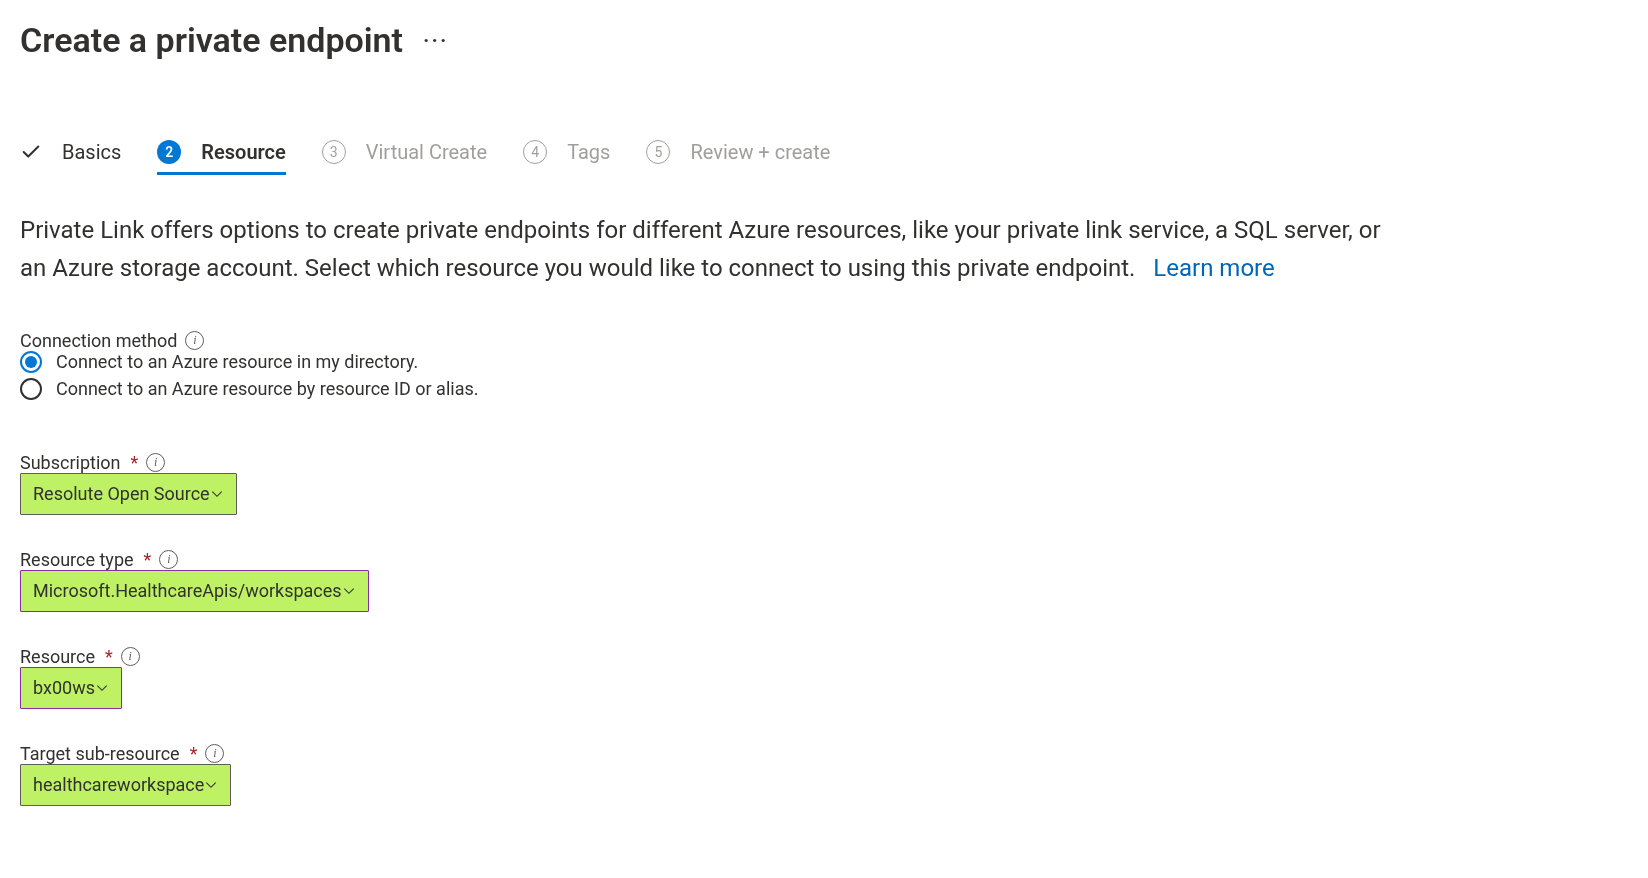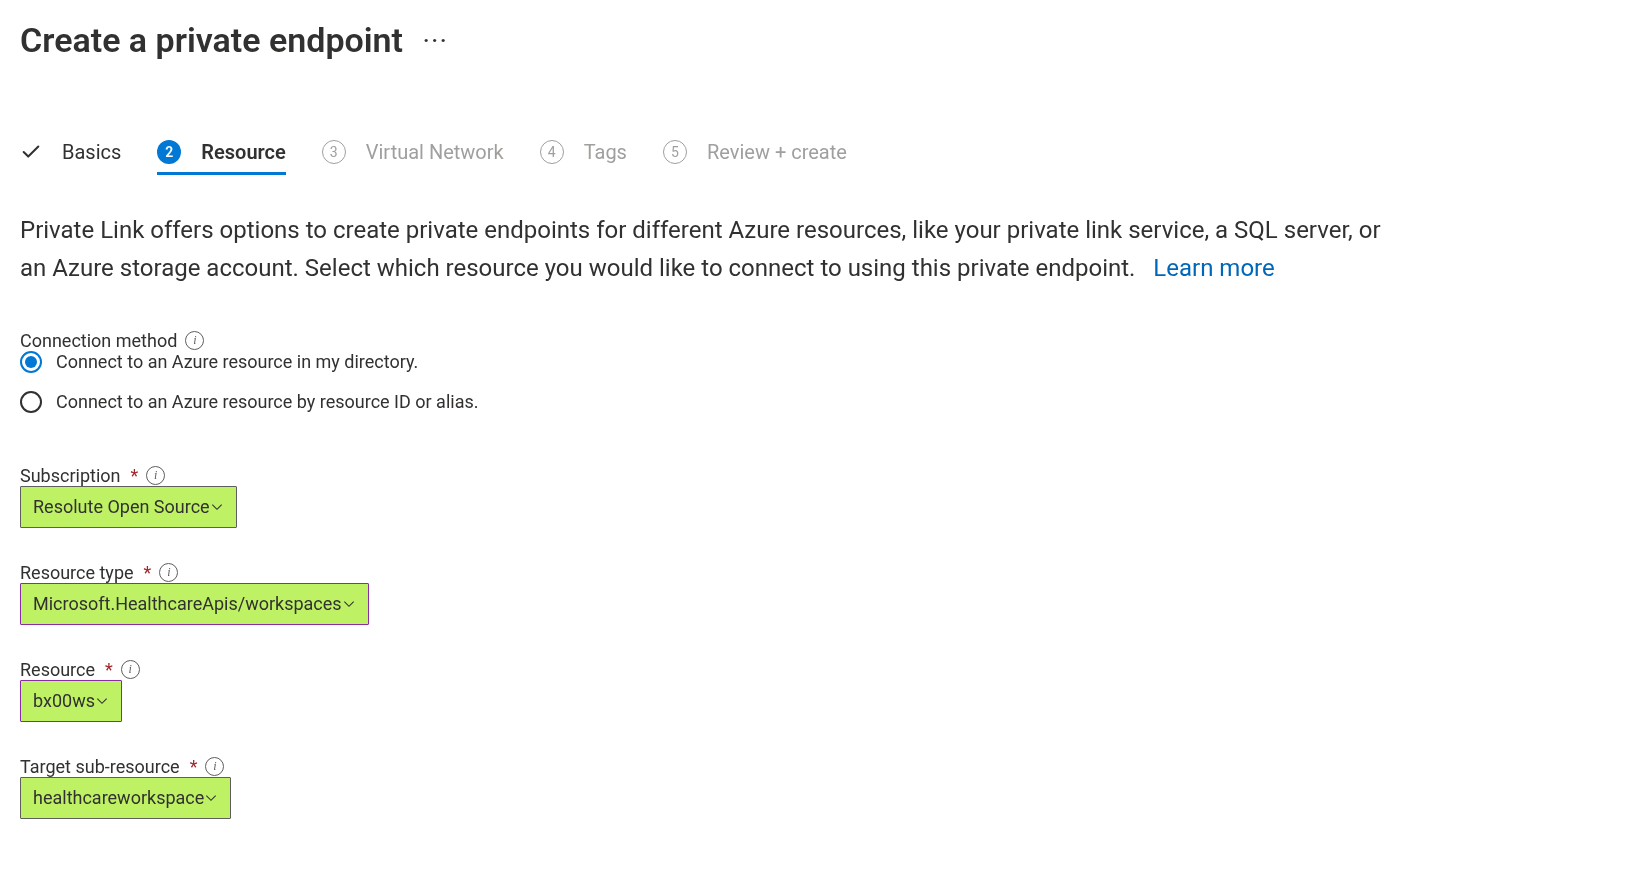--- a/index.html
+++ b/index.html
@@ -120,21 +120,21 @@
     font-style: italic;
     cursor: default;
   }
   .form-control {
     flex: 1;
     max-width: 900px;
   }
   .radio-group {
     display: flex;
     flex-direction: column;
-    gap: 18px;
+    gap: 5px;
     justify-content: space-between;
   }
   .radio-option {
     display: flex;
     align-items: center;
     gap: 14px;
     font-size: 18px;
     cursor: pointer;
   }
   .radio {
@@ -197,21 +197,21 @@
       <path d="M4 12 L9 17 L20 6" stroke="#323130" stroke-width="2.2" fill="none" stroke-linecap="round" stroke-linejoin="round"></path>
     </svg>
     <span>Basics</span>
   </div>
   <div class="tab active">
     <span class="step-circle">2</span>
     <span>Resource</span>
   </div>
   <div class="tab future">
     <span class="step-circle">3</span>
-    <span>Virtual Network</span>
+    <span>Virtual Create</span>
   </div>
   <div class="tab future">
     <span class="step-circle">4</span>
     <span>Tags</span>
   </div>
   <div class="tab future">
     <span class="step-circle">5</span>
     <span>Review + create</span>
   </div>
 </div>

